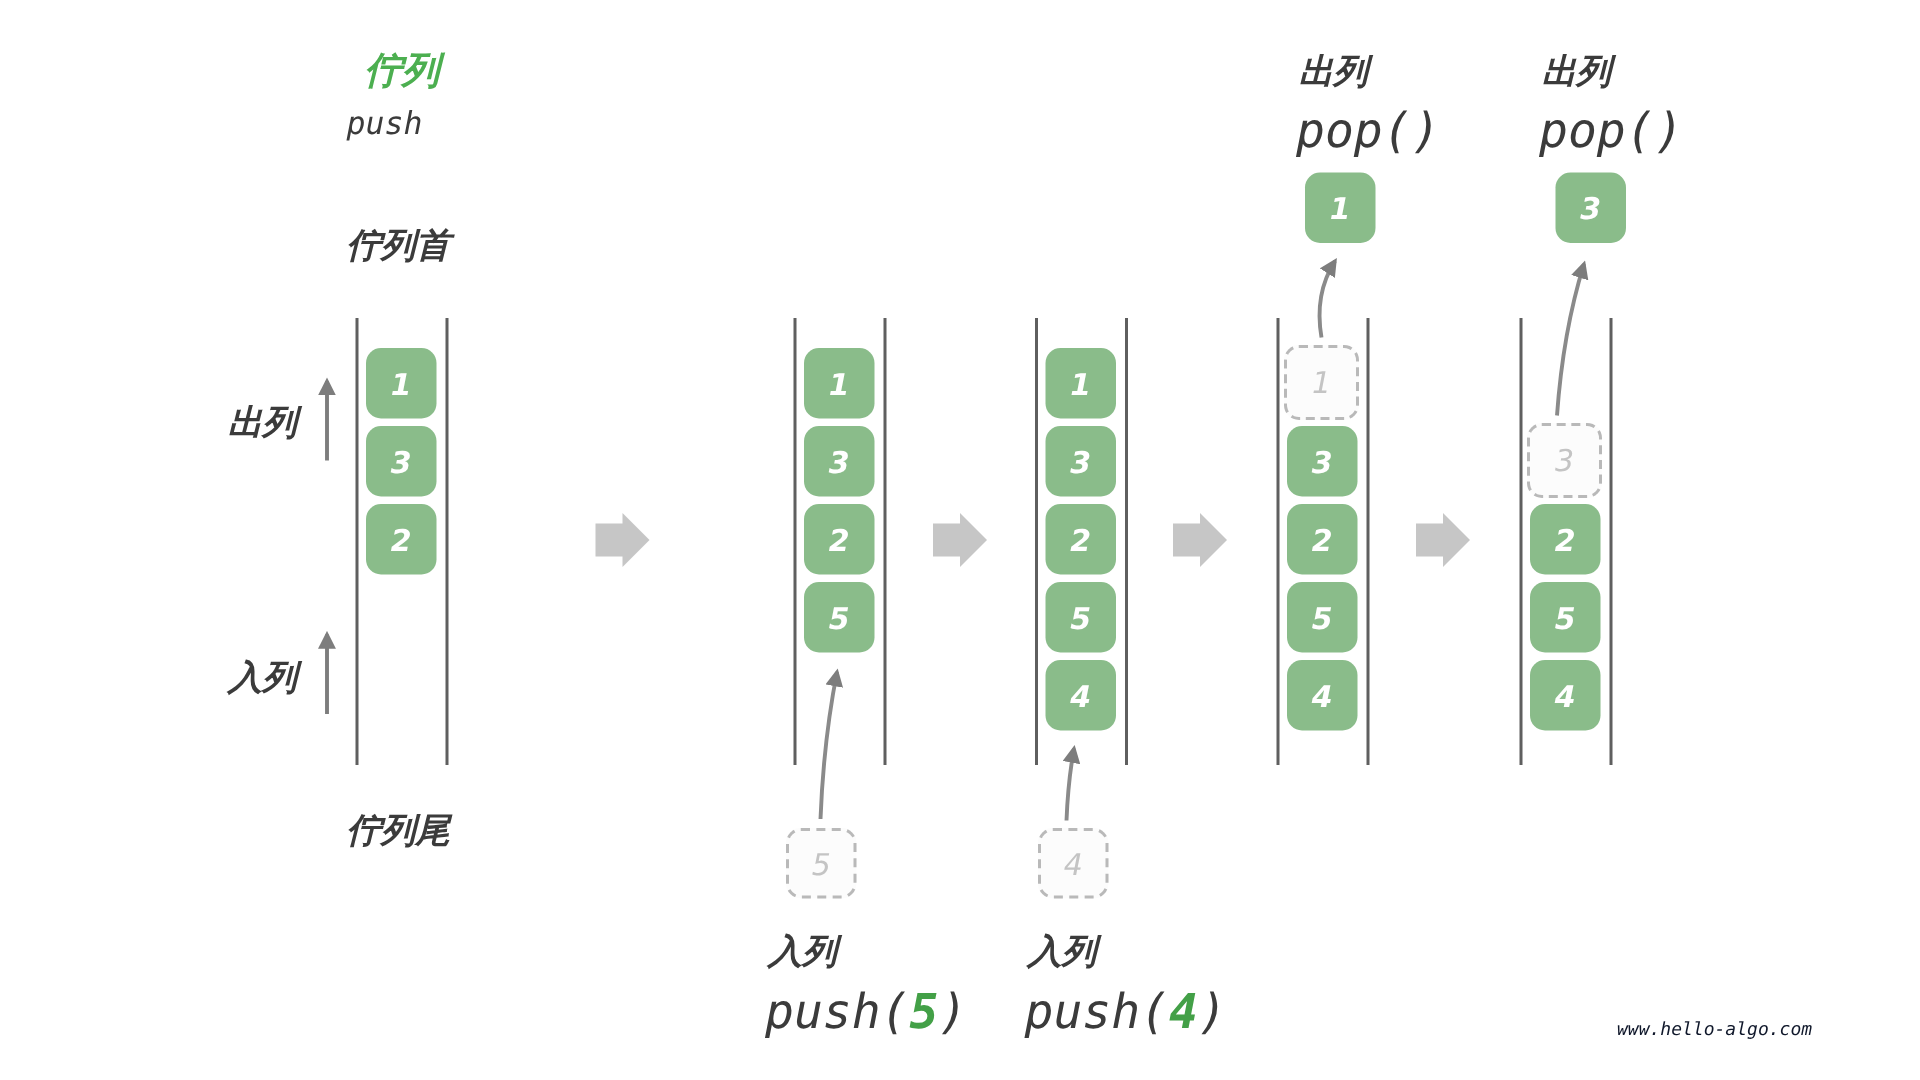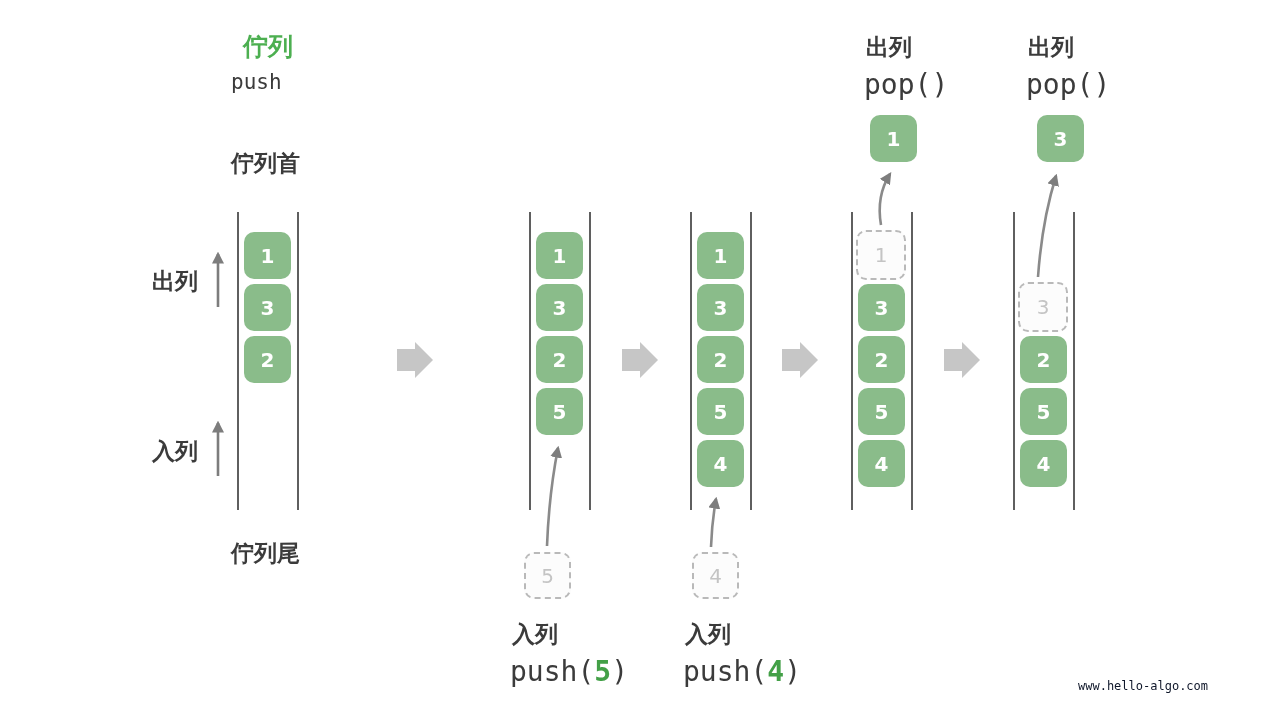--- a/index.html
+++ b/index.html
@@ -3,20 +3,21 @@
 <meta charset="utf-8">
 <style>
   html, body { margin: 0; padding: 0; background: #ffffff; }
   #canvas {
     position: relative;
     width: 1220px;
     height: 720px;
     background: #ffffff;
     overflow: hidden;
     font-family: "Liberation Sans", sans-serif;
+    font-style: italic;
   }
 
   
   .vline {
     position: absolute;
     top: 212px;
     height: 298px;
     width: 2px;
     background: #5f5f5f;
   }
@@ -51,21 +52,21 @@
     position: absolute;
     font-weight: bold;
     font-size: 23px;
     color: #3b3b3b;
     white-space: nowrap;
   }
   .zh.title { font-size: 25px; color: #4caf50; }
   .code {
     position: absolute;
     font-family: "DejaVu Sans Mono", monospace;
-    font-size: 28px;
+    font-size: 32px;
     color: #3b3b3b;
     white-space: nowrap;
   }
   .code.subtitle { font-size: 21px; }
   .code .accent { color: #43a047; font-weight: bold; }
   .watermark {
     position: absolute;
     font-family: "DejaVu Sans Mono", monospace;
     font-size: 12px;
     color: #0f172a;

